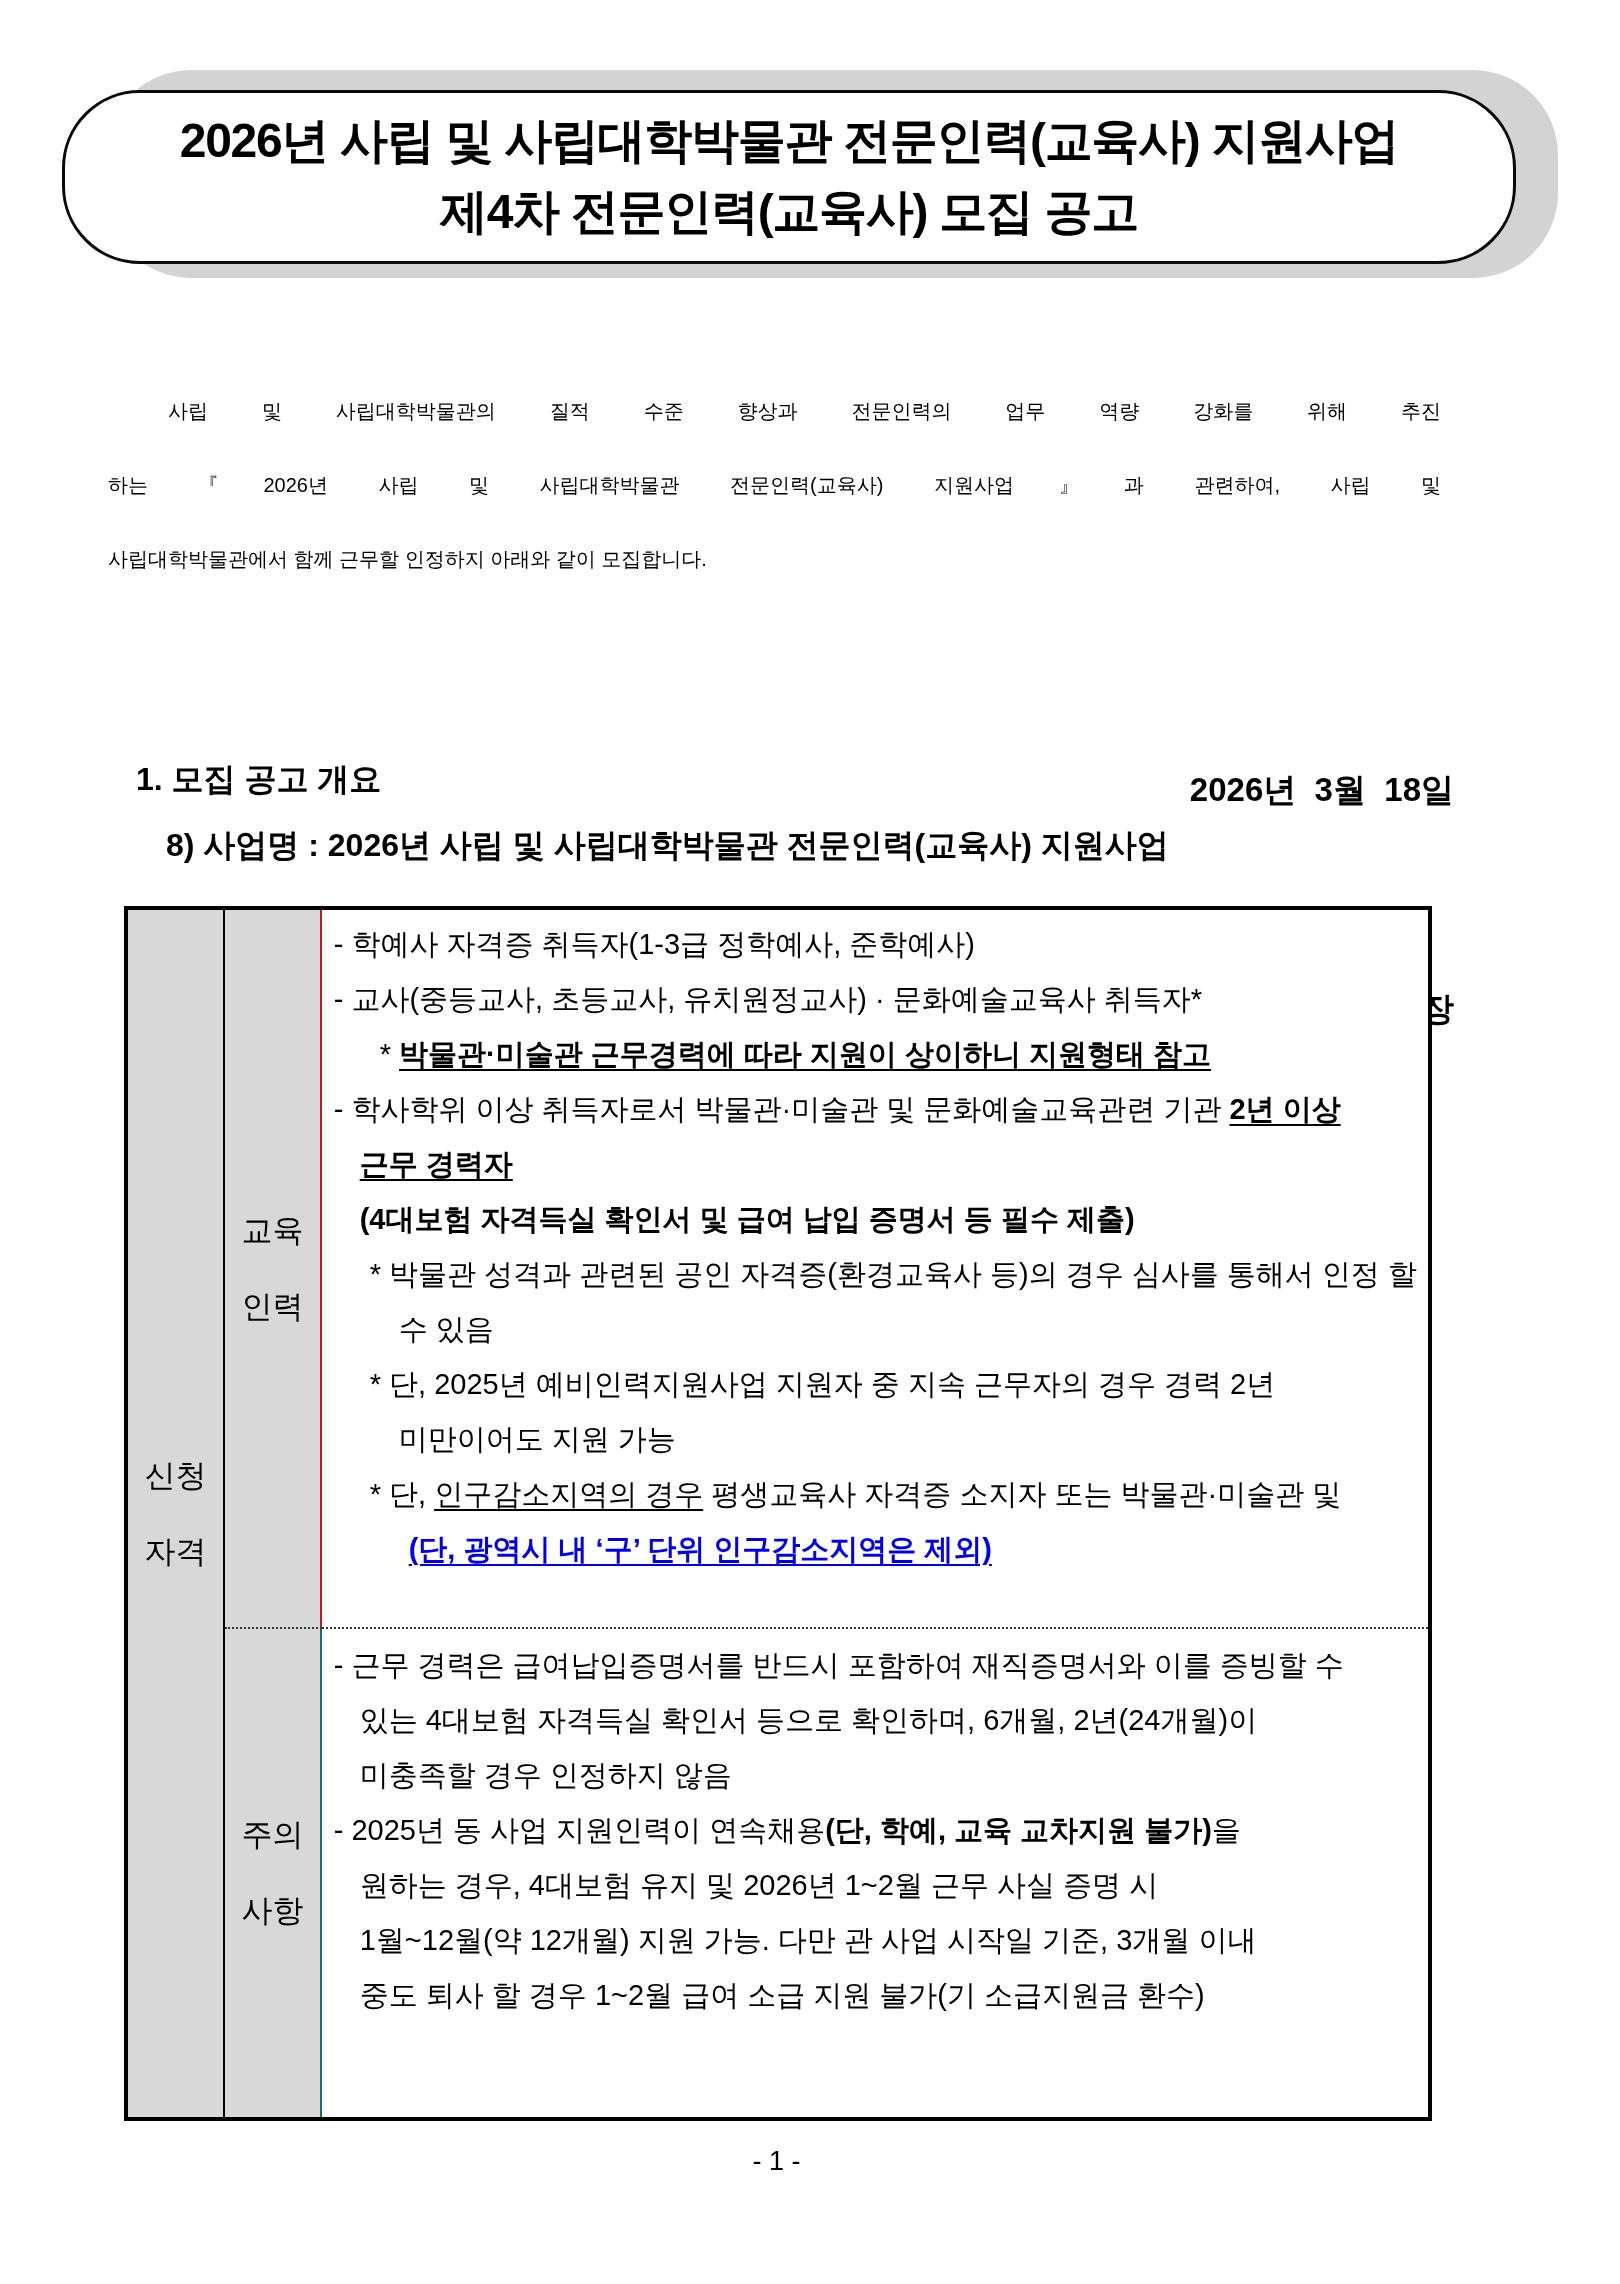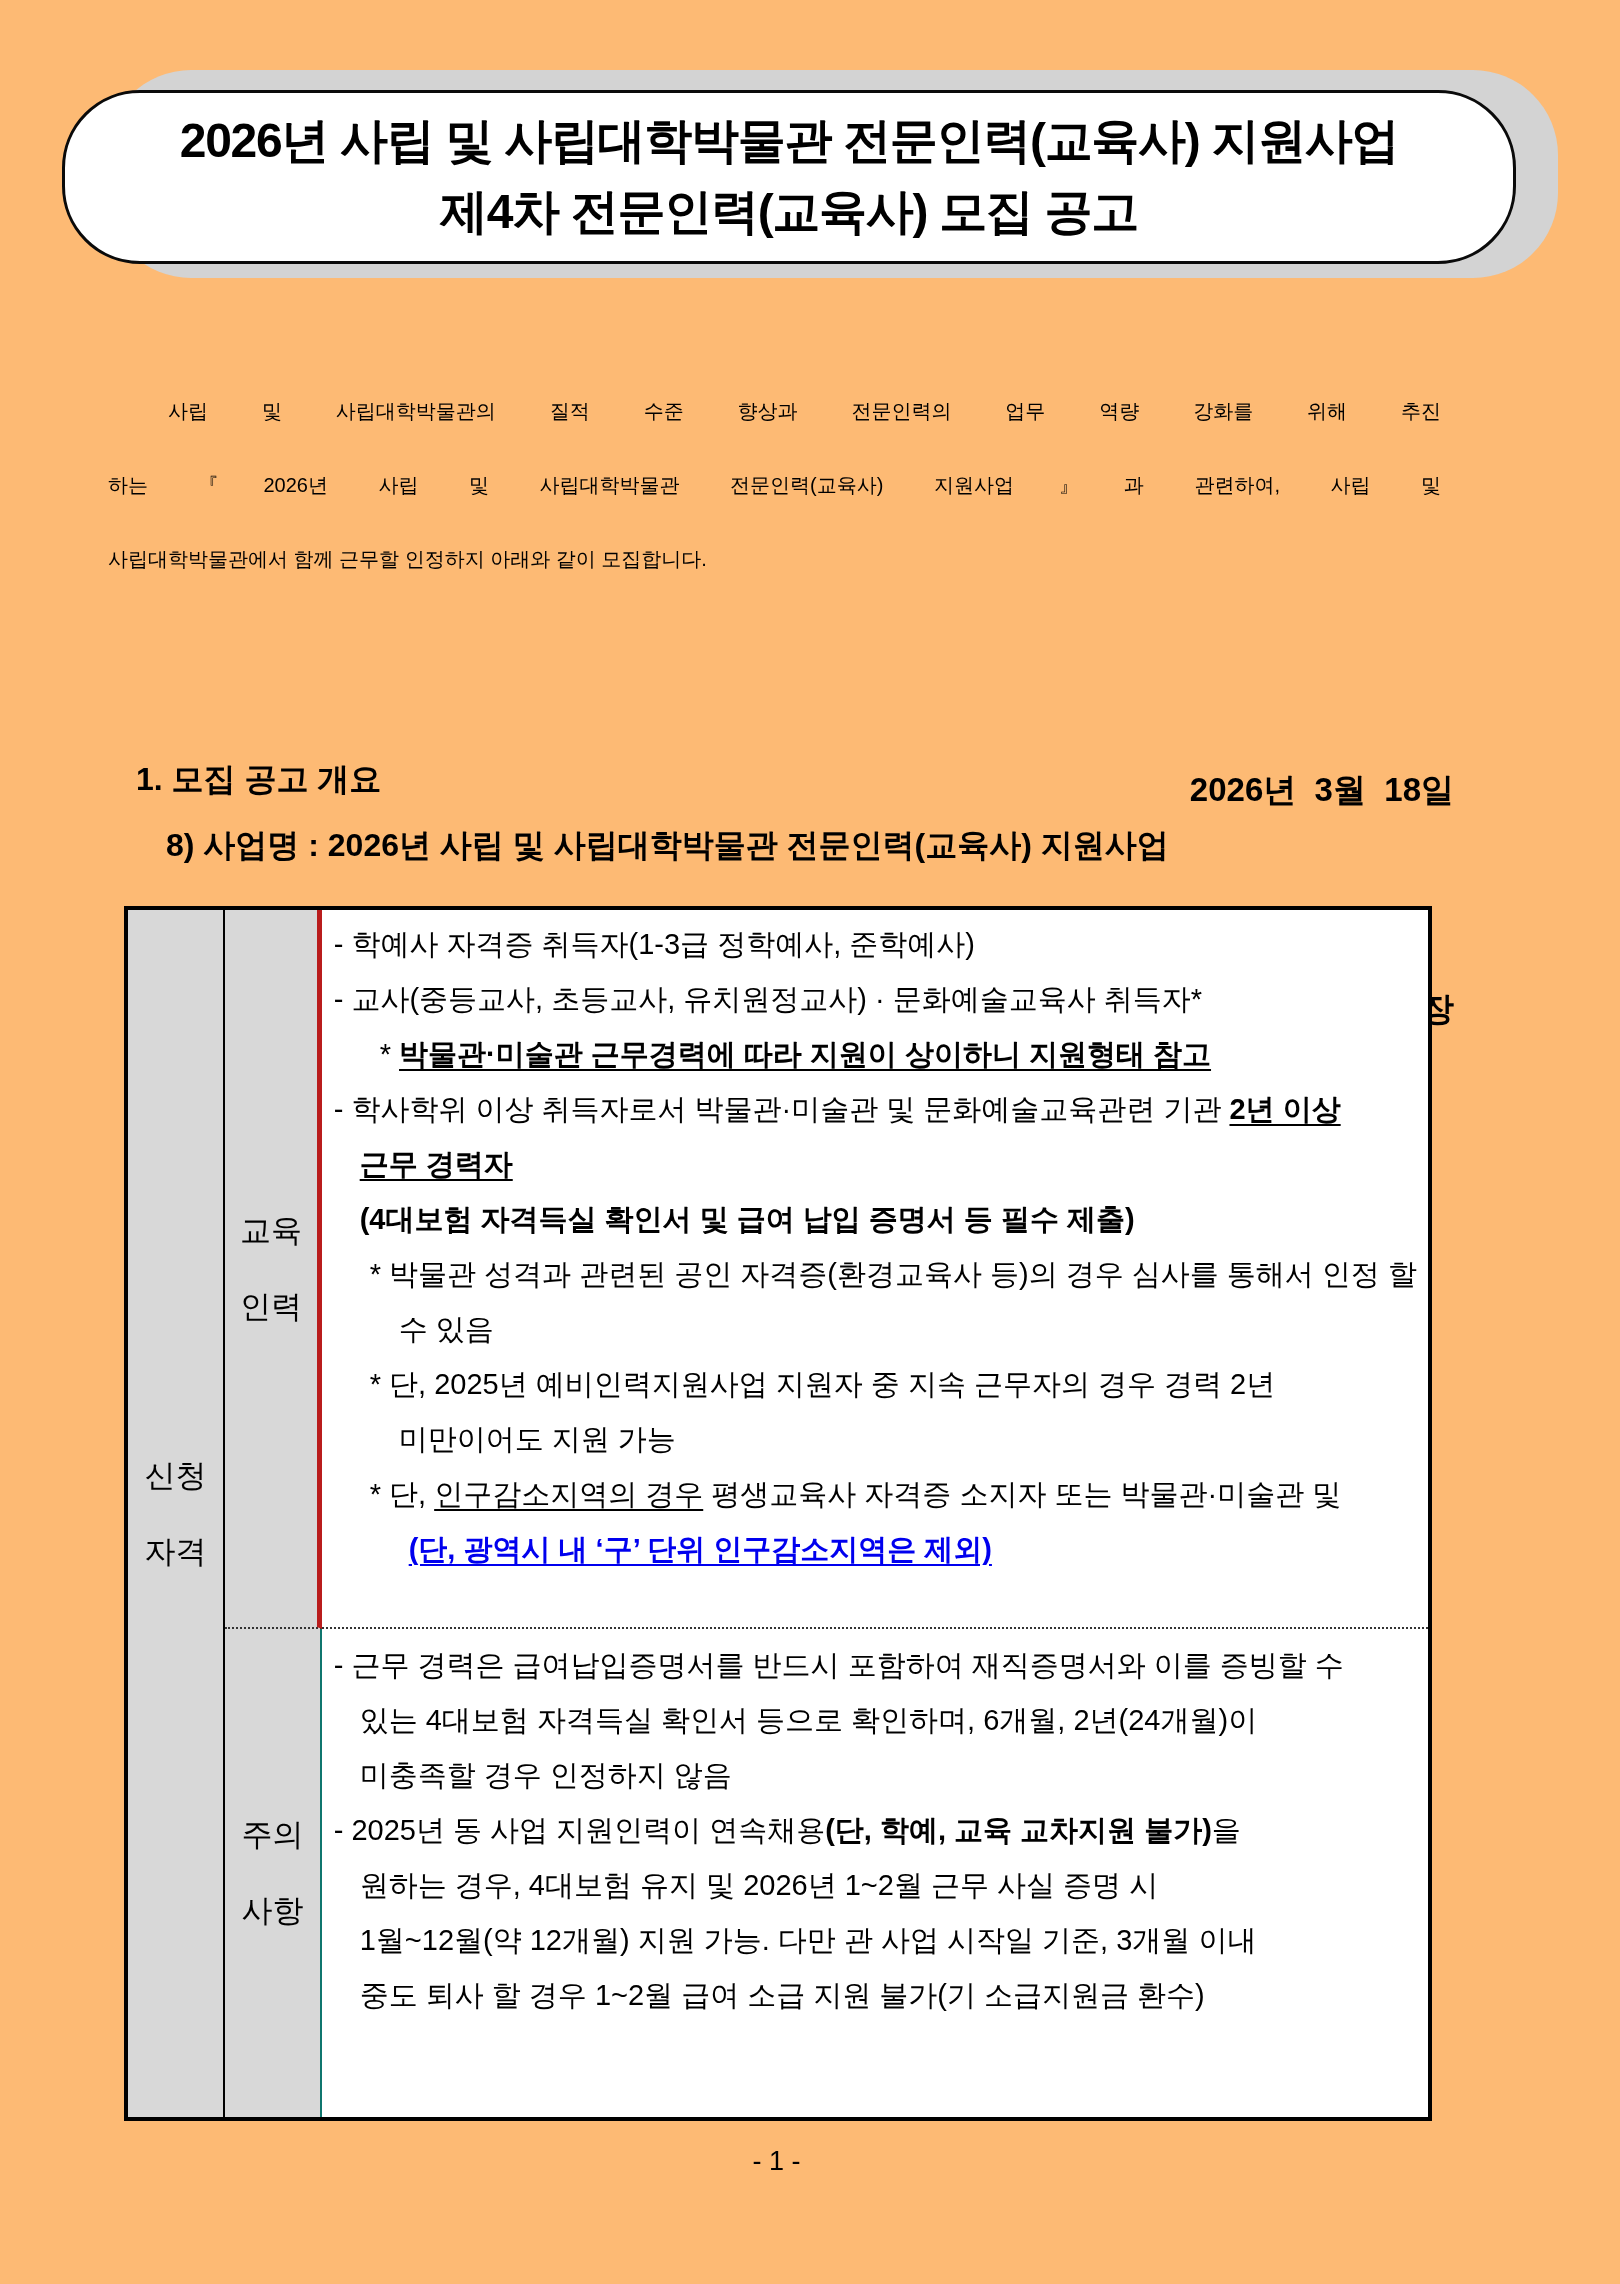--- a/index.html
+++ b/index.html
@@ -1,19 +1,19 @@
 <!DOCTYPE html>
 <html style="font-size:10.4px"><head>
 <meta charset="utf-8">
 <style>
   html,body{margin:0;padding:0;background:#888;}
   #page{
     position:relative;
     width:1620px;height:2284px;
-    background:#fdba74;
+    background:#ffffff;
     font-family:"Liberation Sans","DejaVu Sans",sans-serif;
     color:#000;
     overflow:hidden;
   }
   
   .titlebox{position:absolute;top:70px;left:62px;width:1496px;height:208px;}
   .tb-shadow{position:absolute;left:44px;right:0;top:0;bottom:0;background:#d3d3d3;border-radius:85px;}
   .tb-main{
     position:absolute;left:0;right:42px;top:19.6px;bottom:14.4px;
     background:#fff;border:3.9px solid #0a0a0a;border-radius:78px;
@@ -33,21 +33,21 @@
   
   .etable{
     position:absolute;top:906px;left:124px;width:1308px;height:1215px;
     border:4.6px solid #000;box-sizing:border-box;
     display:grid;grid-template-columns:97px 97px 1fr;grid-template-rows:719px 1fr;
     background:#fff;
   }
   .cell{box-sizing:border-box;overflow:hidden;}
   .gray{background:#d8d8d8;}
   .c1{grid-row:1/3;grid-column:1;border-right:2px solid #000;}
-  .c2a{grid-row:1;grid-column:2;border-right:5px solid #b91c1c;border-bottom:2px dotted #333;}
+  .c2a{grid-row:1;grid-column:2;border-right:2px solid #b91c1c;border-bottom:2px dotted #333;}
   .c3a{grid-row:1;grid-column:3;border-bottom:2px dotted #333;padding:6.5px 11.7px;}
   .c2b{grid-row:2;grid-column:2;border-right:2px solid #0f766e;text-align:right;}
   .c3b{grid-row:2;grid-column:3;padding:9px 11.7px;}
   .vlabel{display:flex;flex-direction:column;justify-content:center;align-items:center;height:100%;
           font-size:31px;line-height:76px;}
   .tline{font-size:29px;line-height:55px;white-space:nowrap;}
   .tline .b{font-weight:bold;}
   .tline .u{text-decoration:underline;text-decoration-thickness:2px;text-underline-offset:4.6px;text-align:center;}
   
   .footer{position:absolute;top:2146px;left:0;width:1553px;text-align:center;font-size:27px;white-space:pre;}

